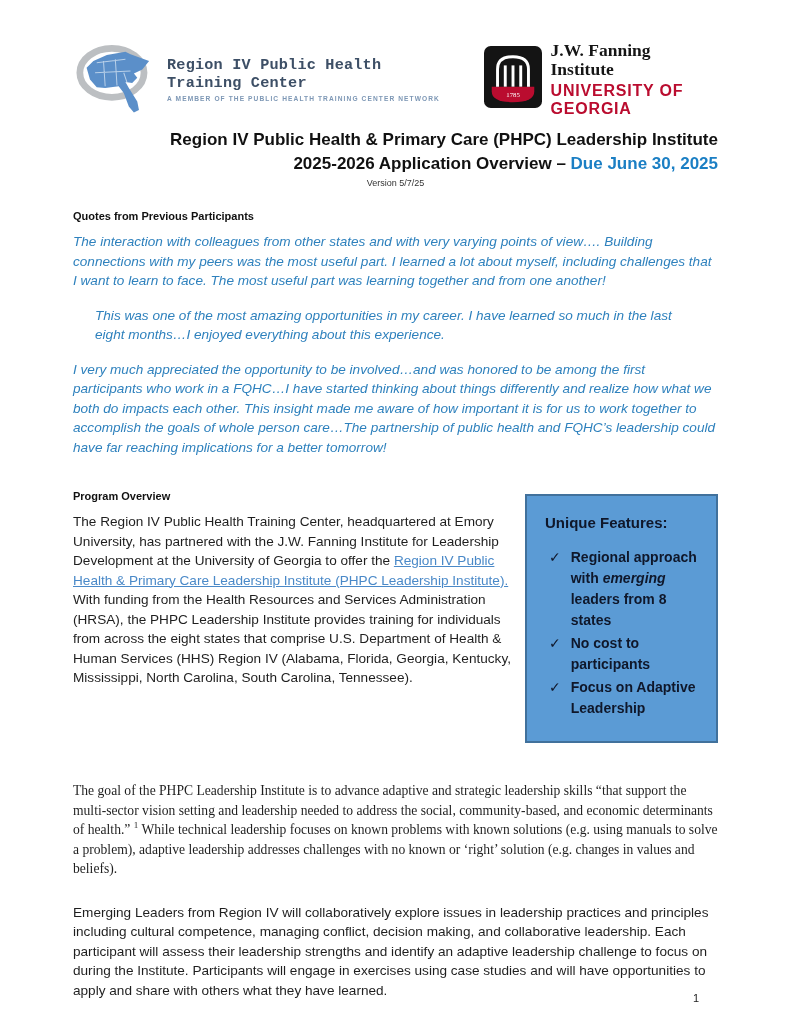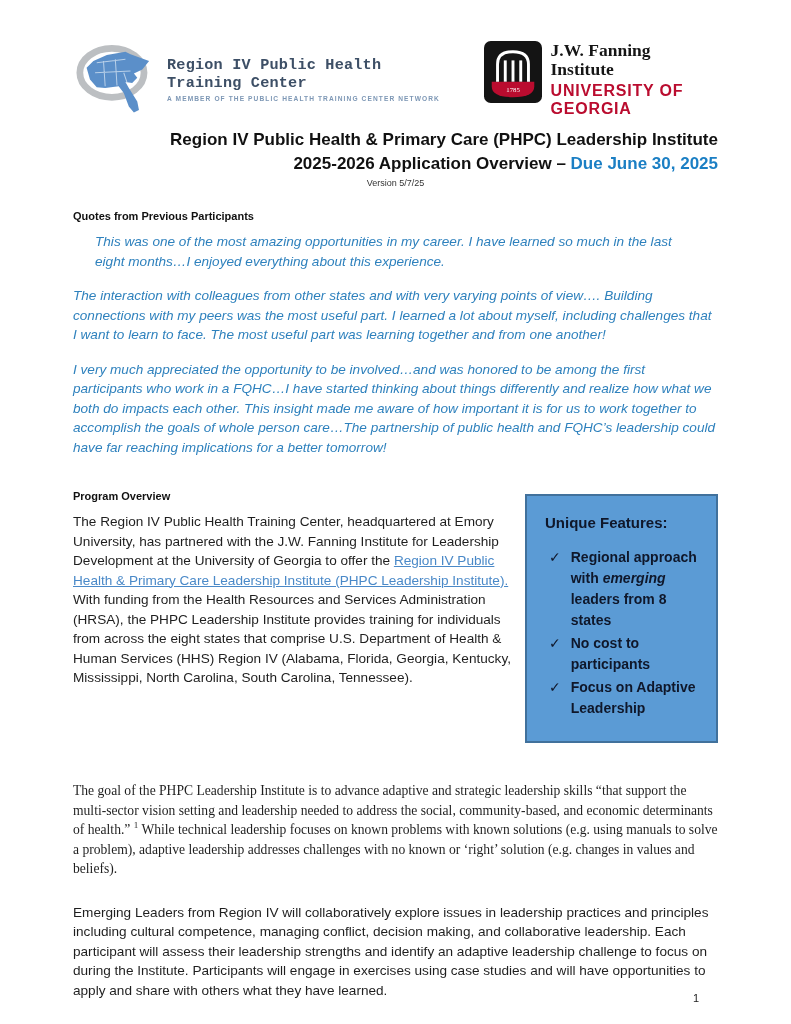--- a/index.html
+++ b/index.html
@@ -12,21 +12,21 @@
     color:#1f1f1f;
     box-sizing:border-box;
     padding:40px 73px 0 73px;
     overflow:hidden;
   }
   
   .logos{display:flex;justify-content:space-between;align-items:center;height:78px;}
   .logo-left{display:flex;align-items:center;gap:6px;}
   .logo-left-title{font-size:15.2px;font-weight:600;color:#3d4f66;letter-spacing:.2px;font-family:Liberation Mono, monospace;}
   .logo-left-tag{font-size:6.6px;font-weight:600;color:#7d97b5;letter-spacing:1.1px;margin-top:3px;}
-  .logo-right{display:flex;gap:9px;padding-left:36px;}
+  .logo-right{display:flex;align-items:center;gap:9px;padding-left:36px;}
   .fanning-text{display:flex;flex-direction:column;}
   .fanning-l1,.fanning-l2{font-family:"Liberation Serif","DejaVu Serif",serif;font-weight:700;font-size:17.5px;line-height:19px;color:#151515;}
   .fanning-l3{font-size:16px;font-weight:700;color:#ba0c2f;letter-spacing:.8px;margin-top:3px;}
   
   .doc-title{font-size:17px;line-height:24px;font-weight:700;text-align:right;margin:10px 0 0 0;color:#111;}
   .title-blue{color:#1b7fc4;}
   .version{text-align:center;font-size:9px;color:#333;margin-top:2px;}
   
   .section-heading{font-size:11px;font-weight:700;color:#111;margin:22px 0 10px 0;}
   
@@ -98,22 +98,22 @@
     </div>
   </header>
 
   <h1 class="doc-title">
     <span>Region IV Public Health &amp; Primary Care (PHPC) Leadership Institute</span><br>
     <span>2025-2026 Application Overview – </span><span class="title-blue">Due June 30, 2025</span>
   </h1>
   <div class="version">Version 5/7/25</div>
 
   <h2 class="section-heading">Quotes from Previous Participants</h2>
+  <p class="quote">The interaction with colleagues from other states and with very varying points of view…. Building connections with my peers was the most useful part. I learned a lot about myself, including challenges that I want to learn to face. The most useful part was learning together and from one another!</p>
   <p class="quote indent">This was one of the most amazing opportunities in my career. I have learned so much in the last eight months…I enjoyed everything about this experience.</p>
-  <p class="quote">The interaction with colleagues from other states and with very varying points of view…. Building connections with my peers was the most useful part. I learned a lot about myself, including challenges that I want to learn to face. The most useful part was learning together and from one another!</p>
   <p class="quote">I very much appreciated the opportunity to be involved…and was honored to be among the first participants who work in a FQHC…I have started thinking about things differently and realize how what we both do impacts each other. This insight made me aware of how important it is for us to work together to accomplish the goals of whole person care…The partnership of public health and FQHC’s leadership could have far reaching implications for a better tomorrow!</p>
 
   <div class="overview-row">
     <div class="overview-left">
       <h2 class="section-heading">Program Overview</h2>
       <p class="body-para"><span>The Region IV Public Health Training Center, headquartered at Emory University, has partnered with the J.W. Fanning Institute for Leadership Development at the University of Georgia to offer the </span><a class="doc-link">Region IV Public Health &amp; Primary Care Leadership Institute (PHPC Leadership Institute).</a><span> With funding from the Health Resources and Services Administration (HRSA), the PHPC Leadership Institute provides training for individuals from across the eight states that comprise U.S. Department of Health &amp; Human Services (HHS) Region IV (Alabama, Florida, Georgia, Kentucky, Mississippi, North Carolina, South Carolina, Tennessee).</span></p>
     </div>
 
     <aside class="features-box">
       <div class="features-heading">Unique Features:</div>

